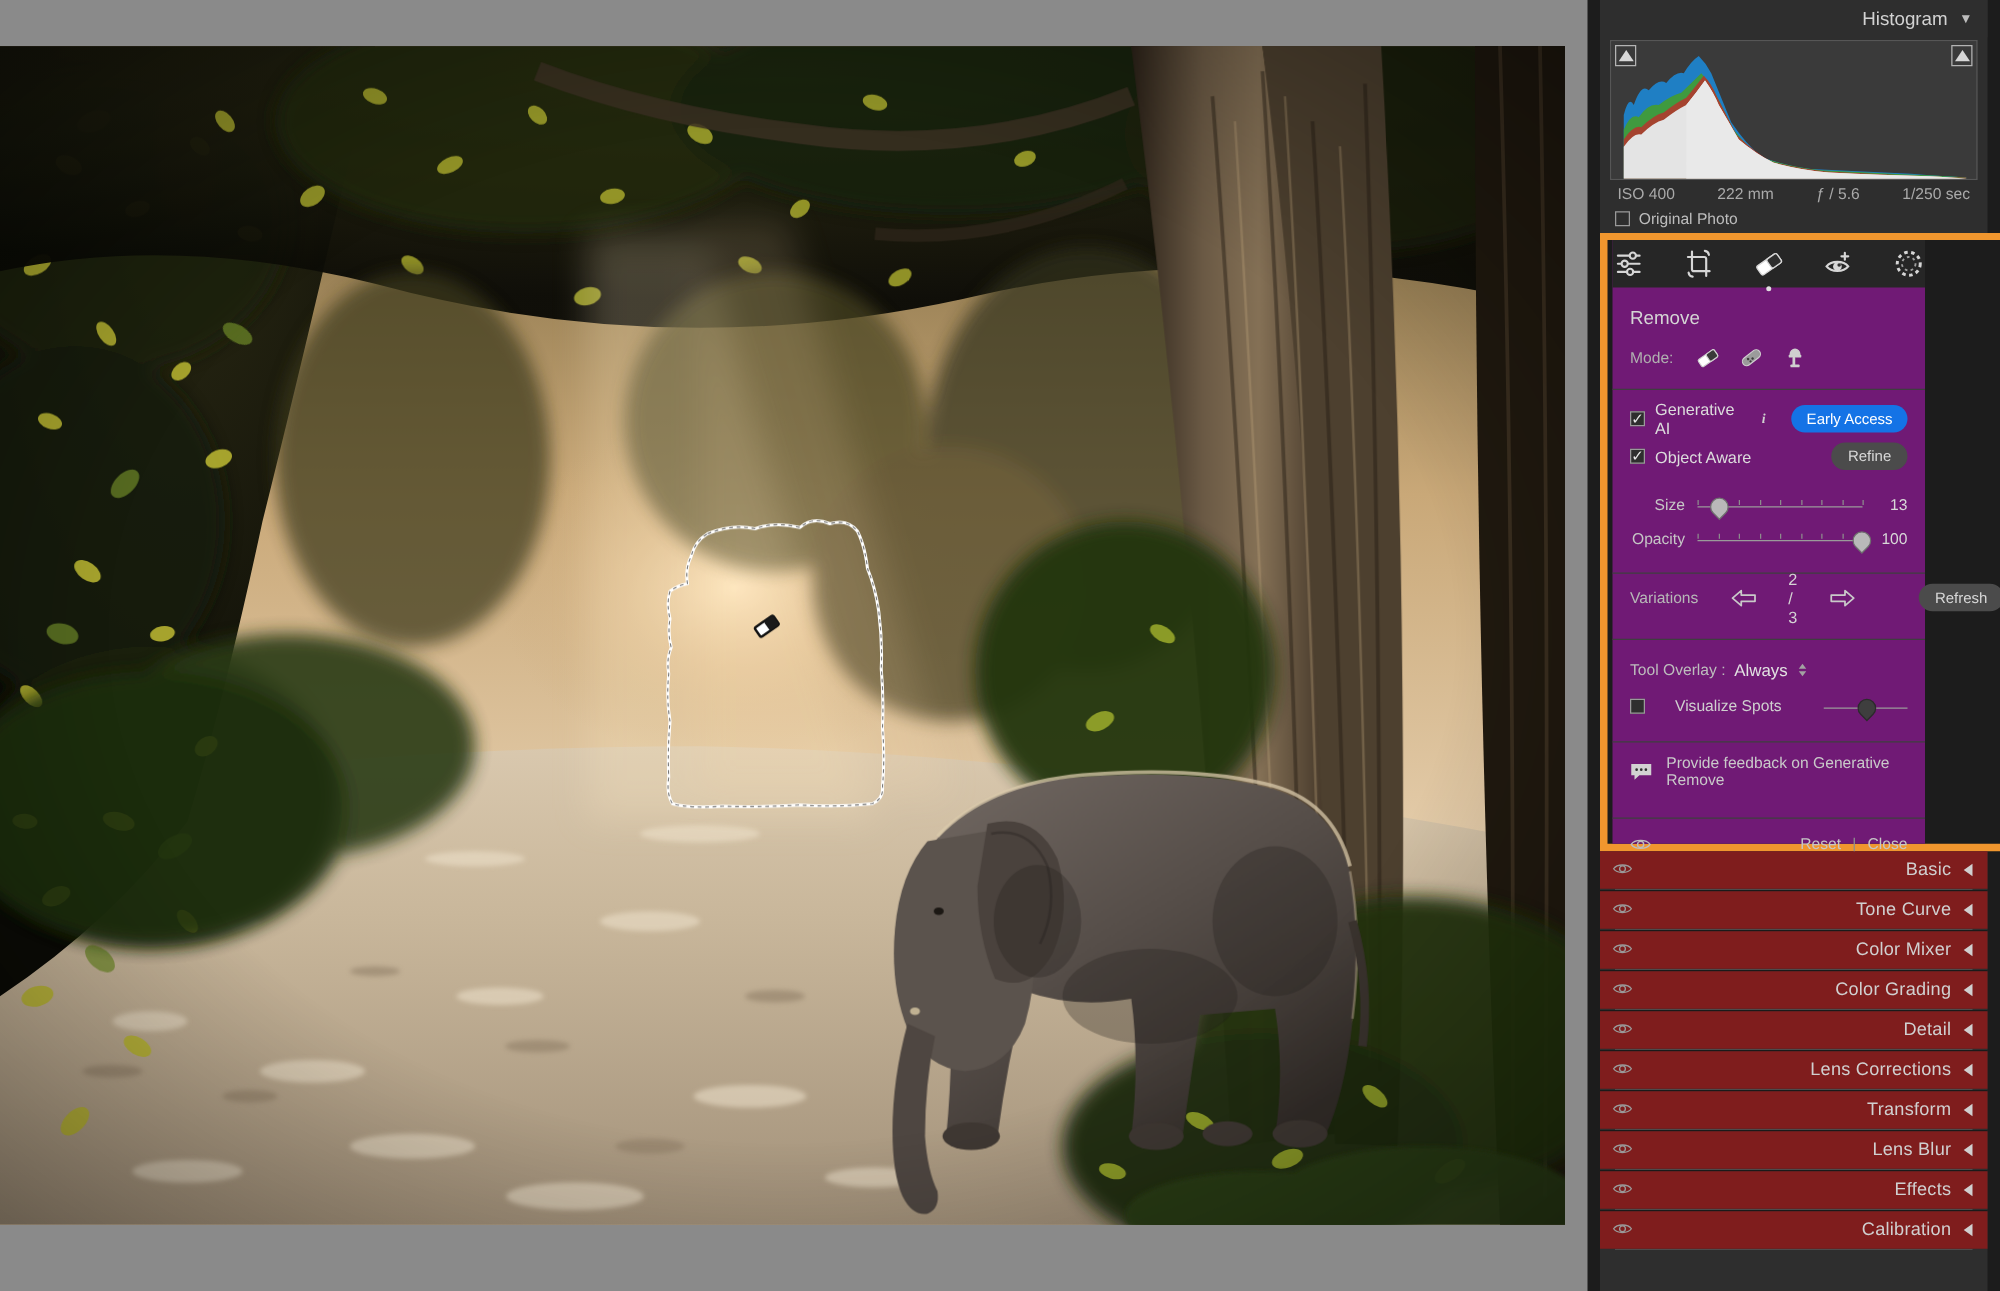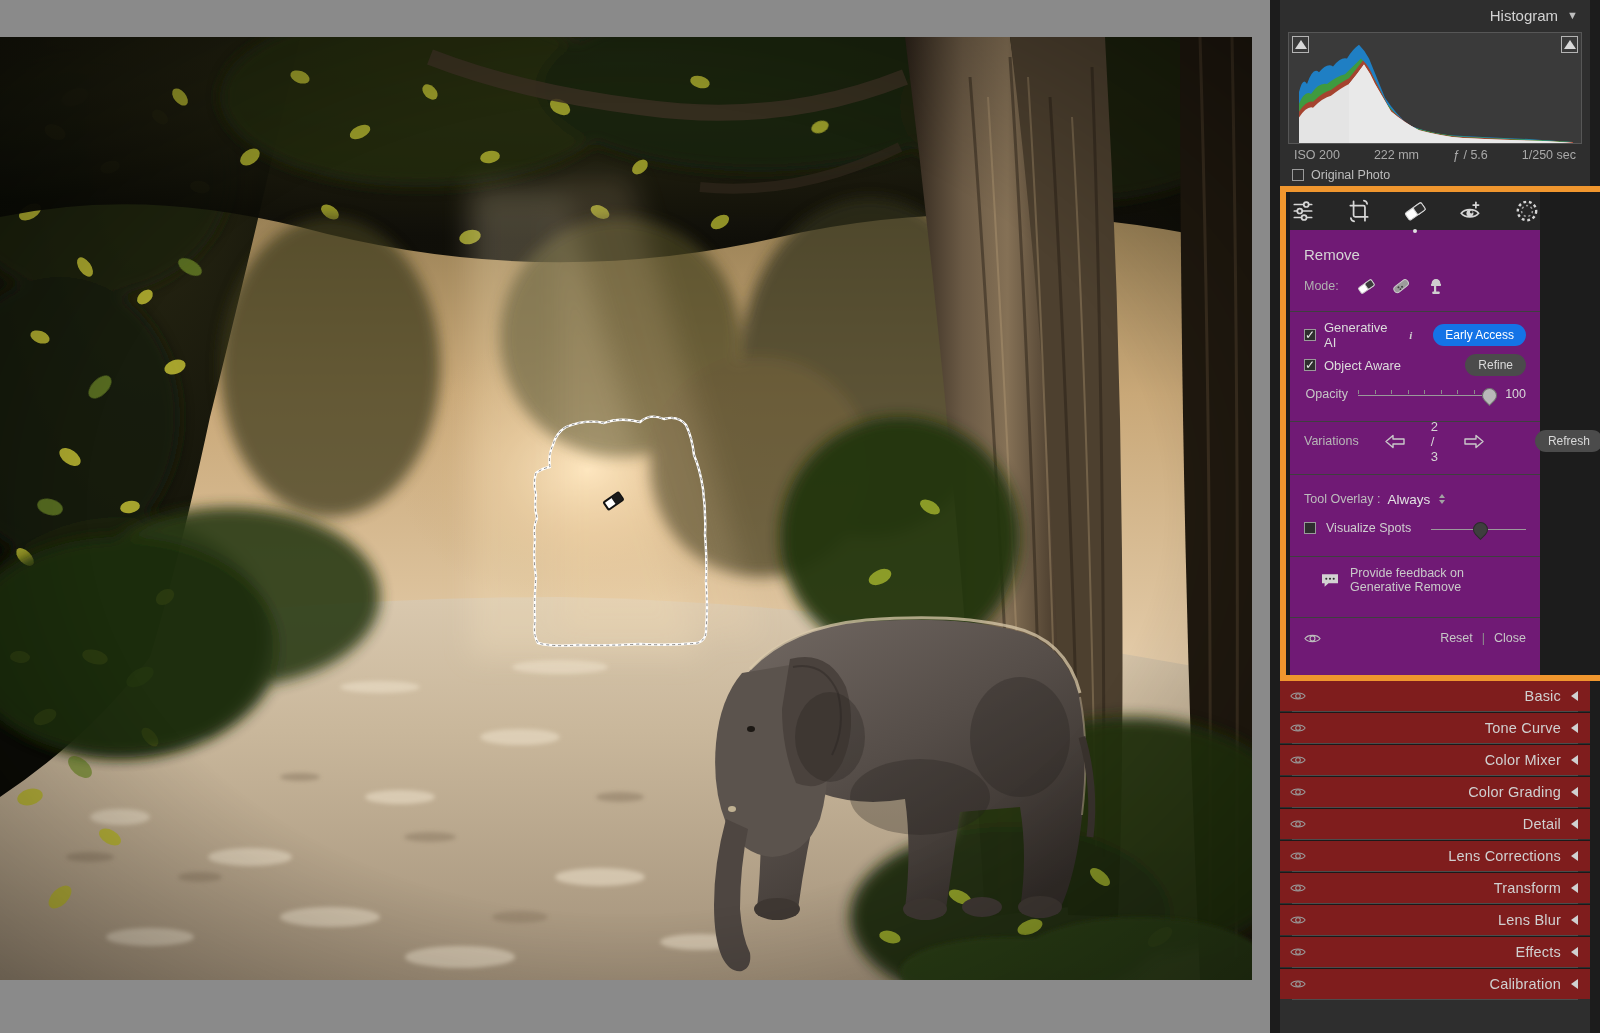--- a/index.html
+++ b/index.html
@@ -172,25 +172,25 @@
   }
   .overlay-val { color: #e2e2e2; font-size: 13.5px; }
   .updown { display: flex; flex-direction: column; gap: 2px; margin-left: 2px; }
   .updown i { width: 0; height: 0; border-left: 3px solid transparent;
               border-right: 3px solid transparent; }
   .updown i.u { border-bottom: 4px solid #a2a2a2; }
   .updown i.d { border-top: 4px solid #a2a2a2; }
 
   .vspot-row {
     display: flex; align-items: center; padding: 0 14px; height: 28px;
-    color: #cfcfcf; font-size: 12.5px; gap: 10px;
+    color: #cfcfcf; font-size: 12.5px; gap: 24px;
   }
 
   .feedback-row {
-    display: flex; align-items: center; padding: 0 31px; height: 46px;
+    display: flex; align-items: center; padding: 0 14px; height: 46px;
     color: #c9c9c9; font-size: 12.5px; gap: 11px;
   }
   .footer-row {
     display: flex; align-items: center; padding: 0 14px; height: 40px;
     color: #c6c6c6; font-size: 12.5px;
   }
   .footer-row .links { margin-left: auto; display: flex; align-items: center; gap: 9px; }
   .divider-pipe { color: #8e8e8e; }
 
   
@@ -557,21 +557,21 @@
         </svg>
         <div class="clip-ind left">
           <div class="clip-tri"></div>
         </div>
         <div class="clip-ind right">
           <div class="clip-tri"></div>
         </div>
       </div>
 
       <div id="exif-row">
-        <span>ISO 200</span>
+        <span>ISO 400</span>
         <span>222 mm</span>
         <span>ƒ / 5.6</span>
         <span>1/250 sec</span>
       </div>
 
       <div id="original-photo-row">
         <span class="cb"></span>
         <span>Original Photo</span>
       </div>
 
@@ -669,20 +669,39 @@
 
           <div class="check-row">
             <span class="cb checked">
               <span class="chk">✓</span>
             </span>
             <span>Object Aware</span>
             <span class="spacer"></span>
             <span class="pill-gray">Refine</span>
           </div>
 
+          <div class="slider-row" style="margin-top:10px;">
+            <span class="sl-label">Size</span>
+            <span class="track-wrap">
+              <span class="track"></span>
+              <span class="ticks">
+                <i style="left:0%"></i>
+                  <i style="left:12.5%"></i>
+                  <i style="left:25%"></i>
+                <i style="left:37.5%"></i>
+                  <i style="left:50%"></i>
+                  <i style="left:62.5%"></i>
+                <i style="left:75%"></i>
+                  <i style="left:87.5%"></i>
+                  <i style="left:100%"></i>
+              </span>
+              <span class="knob" style="left:13%"></span>
+            </span>
+            <span class="sl-val">13</span>
+          </div>
 
           <div class="slider-row">
             <span class="sl-label">Opacity</span>
             <span class="track-wrap">
               <span class="track"></span>
               <span class="ticks">
                 <i style="left:0%"></i>
                   <i style="left:12.5%"></i>
                   <i style="left:25%"></i>
                 <i style="left:37.5%"></i>

